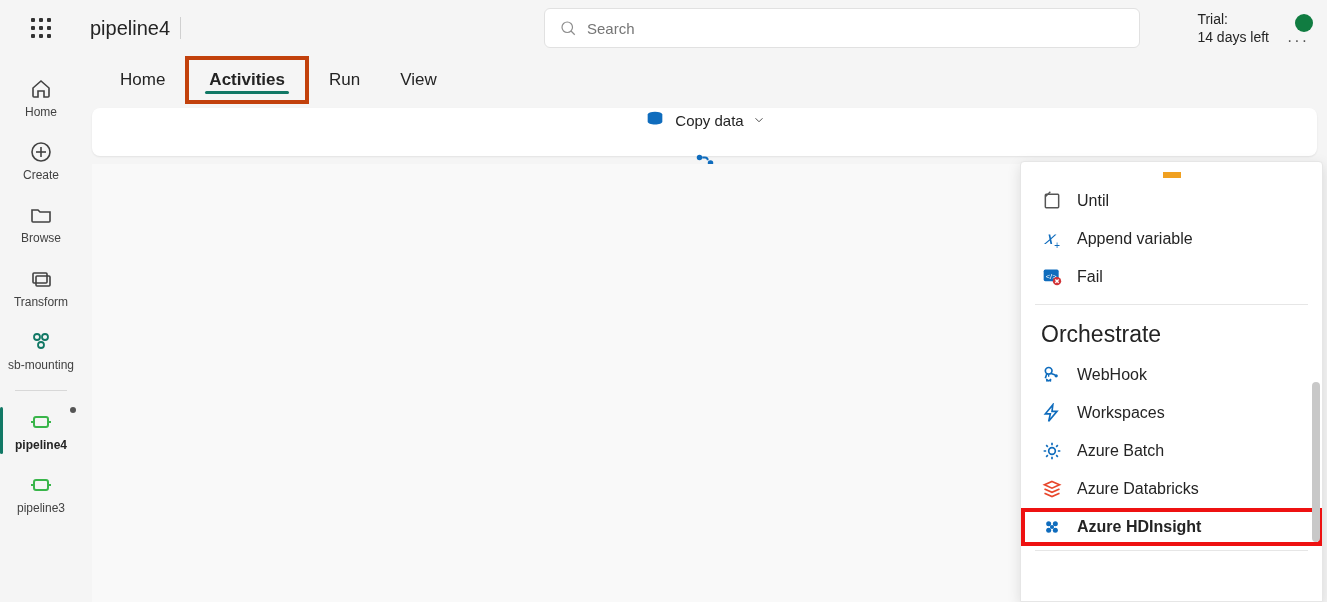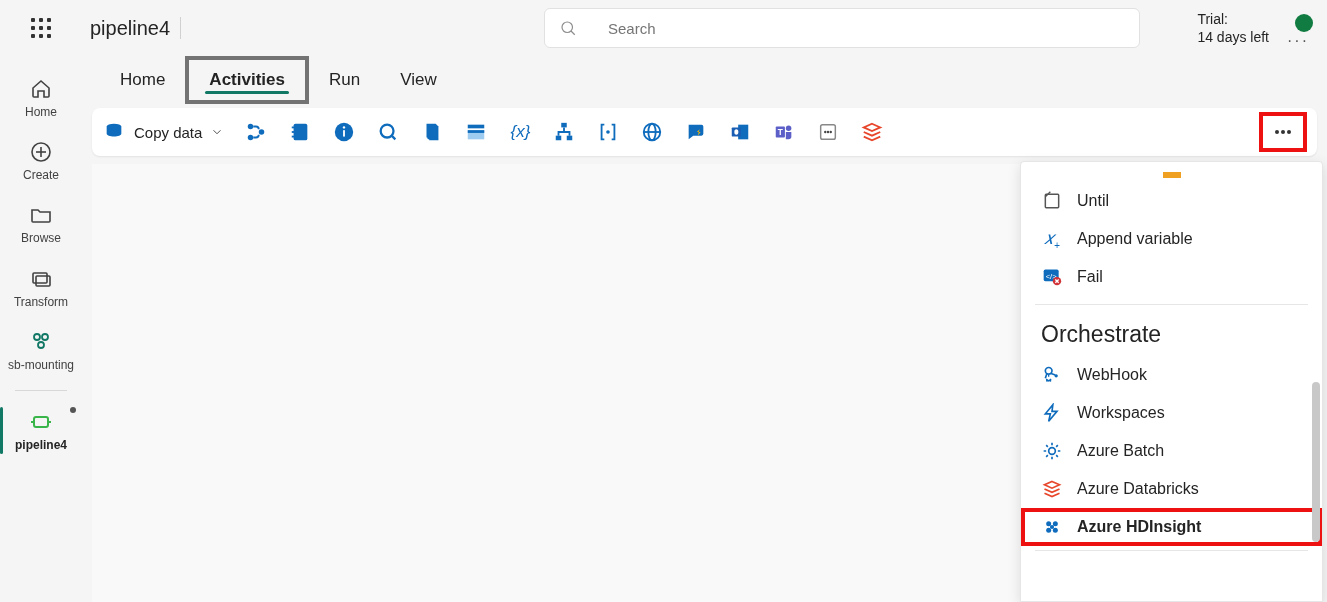--- a/index.html
+++ b/index.html
@@ -15,21 +15,21 @@
   }
   .waffle-dots {
     width: 20px; height: 20px; display: grid; grid-template-columns: repeat(3,4px); grid-template-rows: repeat(3,4px); gap: 4px;
   }
   .waffle-dots span { width:4px; height:4px; background:#333; border-radius:1px; }
   .page-title { font-size: 20px; color:#242424; margin-left: 8px; }
   .title-divider { width:1px; height:22px; background:#d0d0d0; margin-left:10px; }
   .search-wrap {
     position:absolute; left:544px; top:8px; width:596px; height:40px;
     background:#fff; border:1px solid #e1e1e1; border-radius:6px;
-    display:flex; align-items:center; padding:0 14px; color:#616161;gap:21px;
+    display:flex; align-items:center; padding:0 14px; color:#616161;
   }
   .search-wrap svg { width:18px; height:18px; margin-right:10px; opacity:.6; }
   .search-wrap input { border:none; outline:none; flex:1; font-size:15px; color:#242424; background:transparent; }
   .trial { position:absolute; right:58px; top:10px; font-size:14px; color:#242424; line-height:1.3; }
   .avatar { position:absolute; right:14px; top:14px; width:18px; height:18px; background:#107c41; border-radius:50%; }
 
   
   .rail {
     position:absolute; left:0; top:56px; bottom:0; width:82px; background:#f5f5f5;
     display:flex; flex-direction:column; align-items:center; padding-top:12px;
@@ -43,27 +43,27 @@
   .rail-divider { width:52px; height:1px; background:#d8d8d8; margin:6px 0 10px; }
 
   
   .subnav {
     position:absolute; left:82px; right:0; top:56px; height:48px;
     display:flex; align-items:center; padding-left:18px; background:#f5f5f5;
   }
   .subnav .tab { padding:10px 20px; font-size:17px; color:#242424; cursor:pointer; position:relative; }
   .subnav .tab.active { font-weight:600; }
   .subnav .tab.active::after { content:""; position:absolute; left:16px; right:16px; bottom:6px; height:3px; background:#117865; border-radius:2px; }
-  .subnav .tab.highlighted { border:4px solid #737373;text-align:center; }
+  .subnav .tab.highlighted { border:4px solid #c2410c;text-align:center; }
 
   
   .toolbar {
     position:absolute; left:92px; right:10px; top:108px; height:48px;
     background:#fff; border-radius:8px; box-shadow:0 1px 2px rgba(0,0,0,.08);
-    display:flex; align-items:center; padding:0 10px; gap:20px;
+    display:flex; align-items:center; padding:0 10px; gap:20px;flex-direction:column;
   }
   .tool-btn { display:flex; align-items:center; gap:8px; font-size:15px; color:#242424; cursor:pointer; }
   .tool-ic { width:24px; height:24px; display:flex; align-items:center; justify-content:center; font-size:18px; }
   .toolbar-more { width:48px; height:40px; display:flex; align-items:center; justify-content:center; cursor:pointer; }
   .toolbar-more.highlighted { border:4px solid #e11; }
 
   
   .canvas {
     position:absolute; left:92px; right:10px; top:164px; bottom:0;
     background:#f9f9f9;
@@ -175,20 +175,30 @@
   <div class="rail-divider"></div>
   <div class="rail-item active">
     <div class="ic">
       <svg width="24" height="20" viewBox="0 0 24 20">
           <rect x="5" y="5" width="14" height="10" rx="2" fill="none" stroke="#39b54a" stroke-width="2"></rect>
           <line x1="2" y1="10" x2="5" y2="10" stroke="#39b54a" stroke-width="2"></line>
           <line x1="19" y1="10" x2="22" y2="10" stroke="#39b54a" stroke-width="2"></line>
         </svg>
     </div>
     <div class="lbl">pipeline4</div>
+  </div>
+  <div class="rail-item">
+    <div class="ic">
+      <svg width="24" height="20" viewBox="0 0 24 20">
+          <rect x="5" y="5" width="14" height="10" rx="2" fill="none" stroke="#39b54a" stroke-width="2"></rect>
+          <line x1="2" y1="10" x2="5" y2="10" stroke="#39b54a" stroke-width="2"></line>
+          <line x1="19" y1="10" x2="22" y2="10" stroke="#39b54a" stroke-width="2"></line>
+        </svg>
+    </div>
+    <div class="lbl">pipeline3</div>
   </div>
 </div>
 
 <div class="subnav">
   <div class="tab">Home</div>
   <div class="tab active highlighted">Activities</div>
   <div class="tab">Run</div>
   <div class="tab">View</div>
 </div>
 

